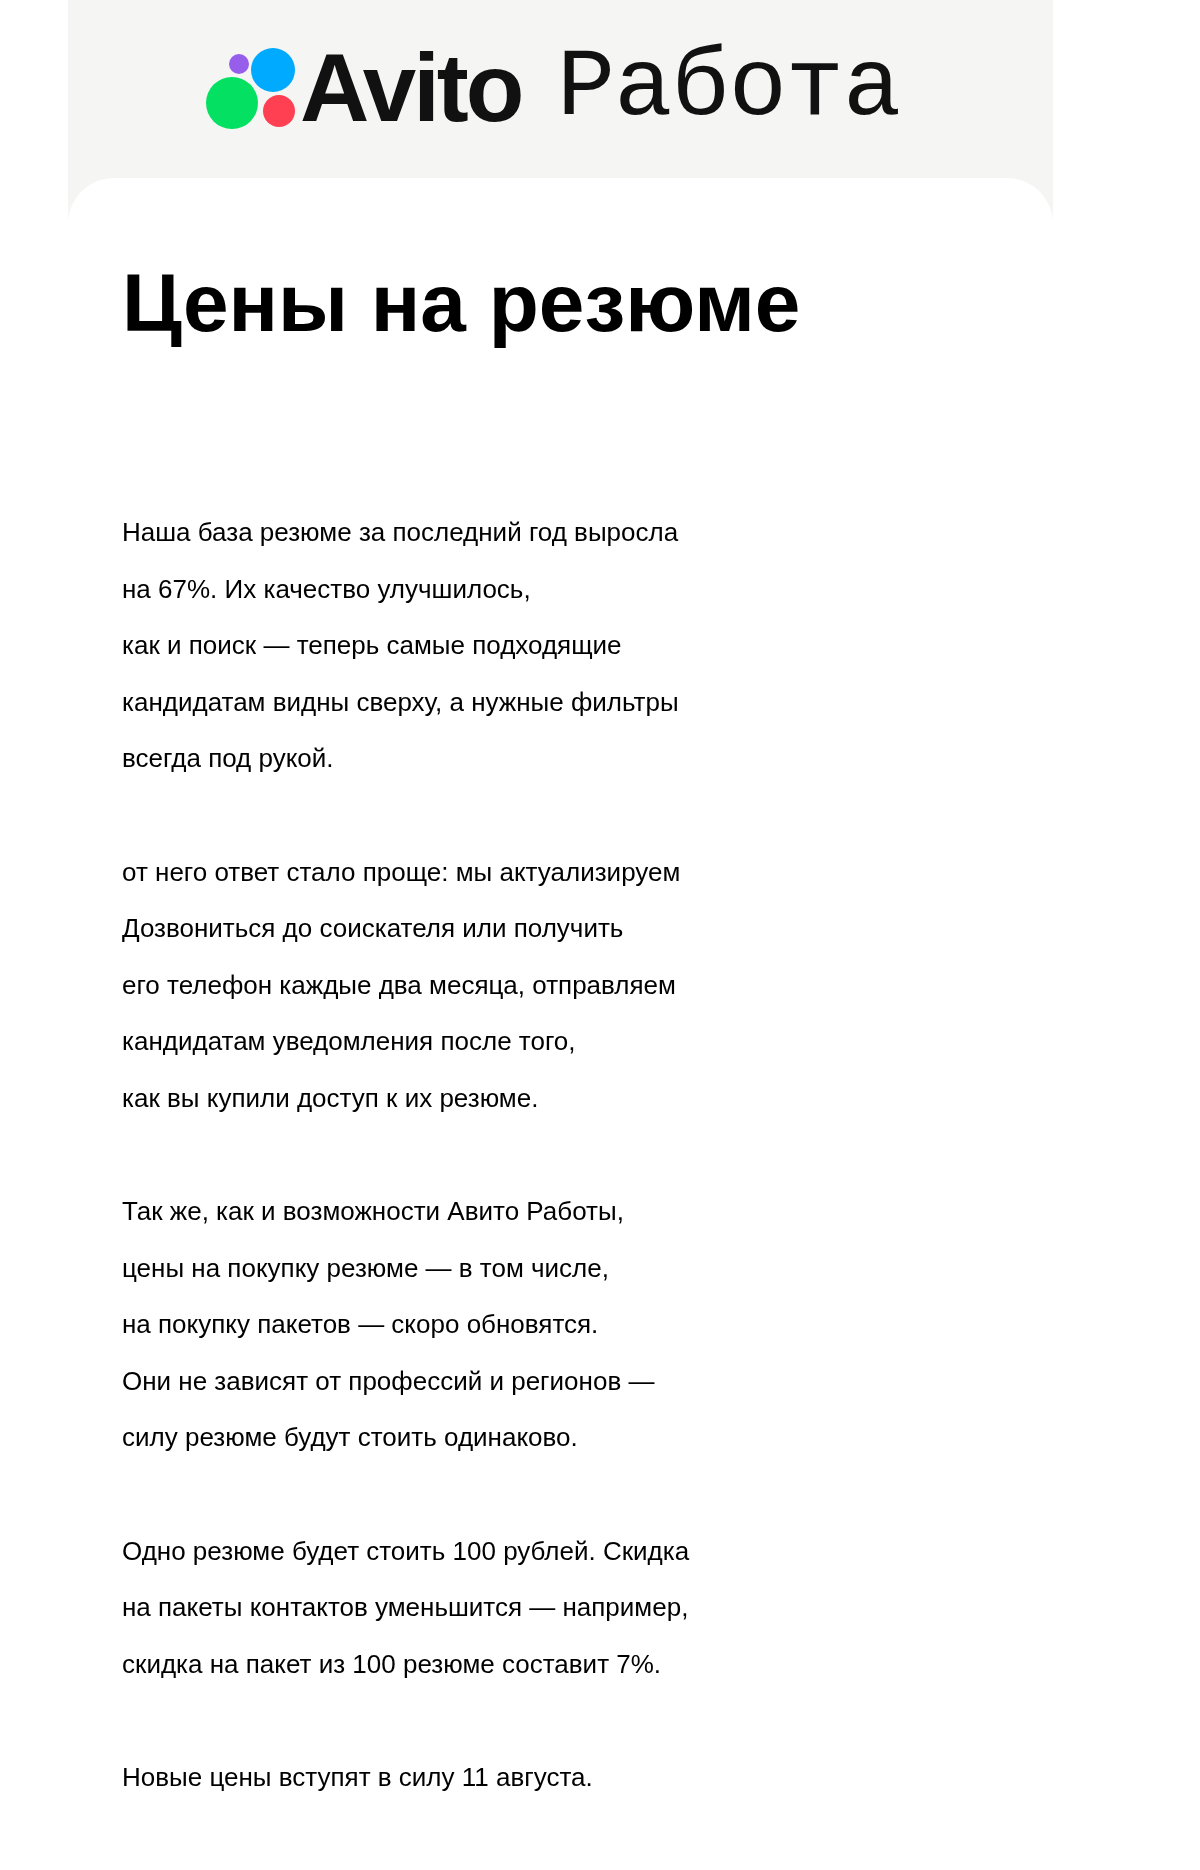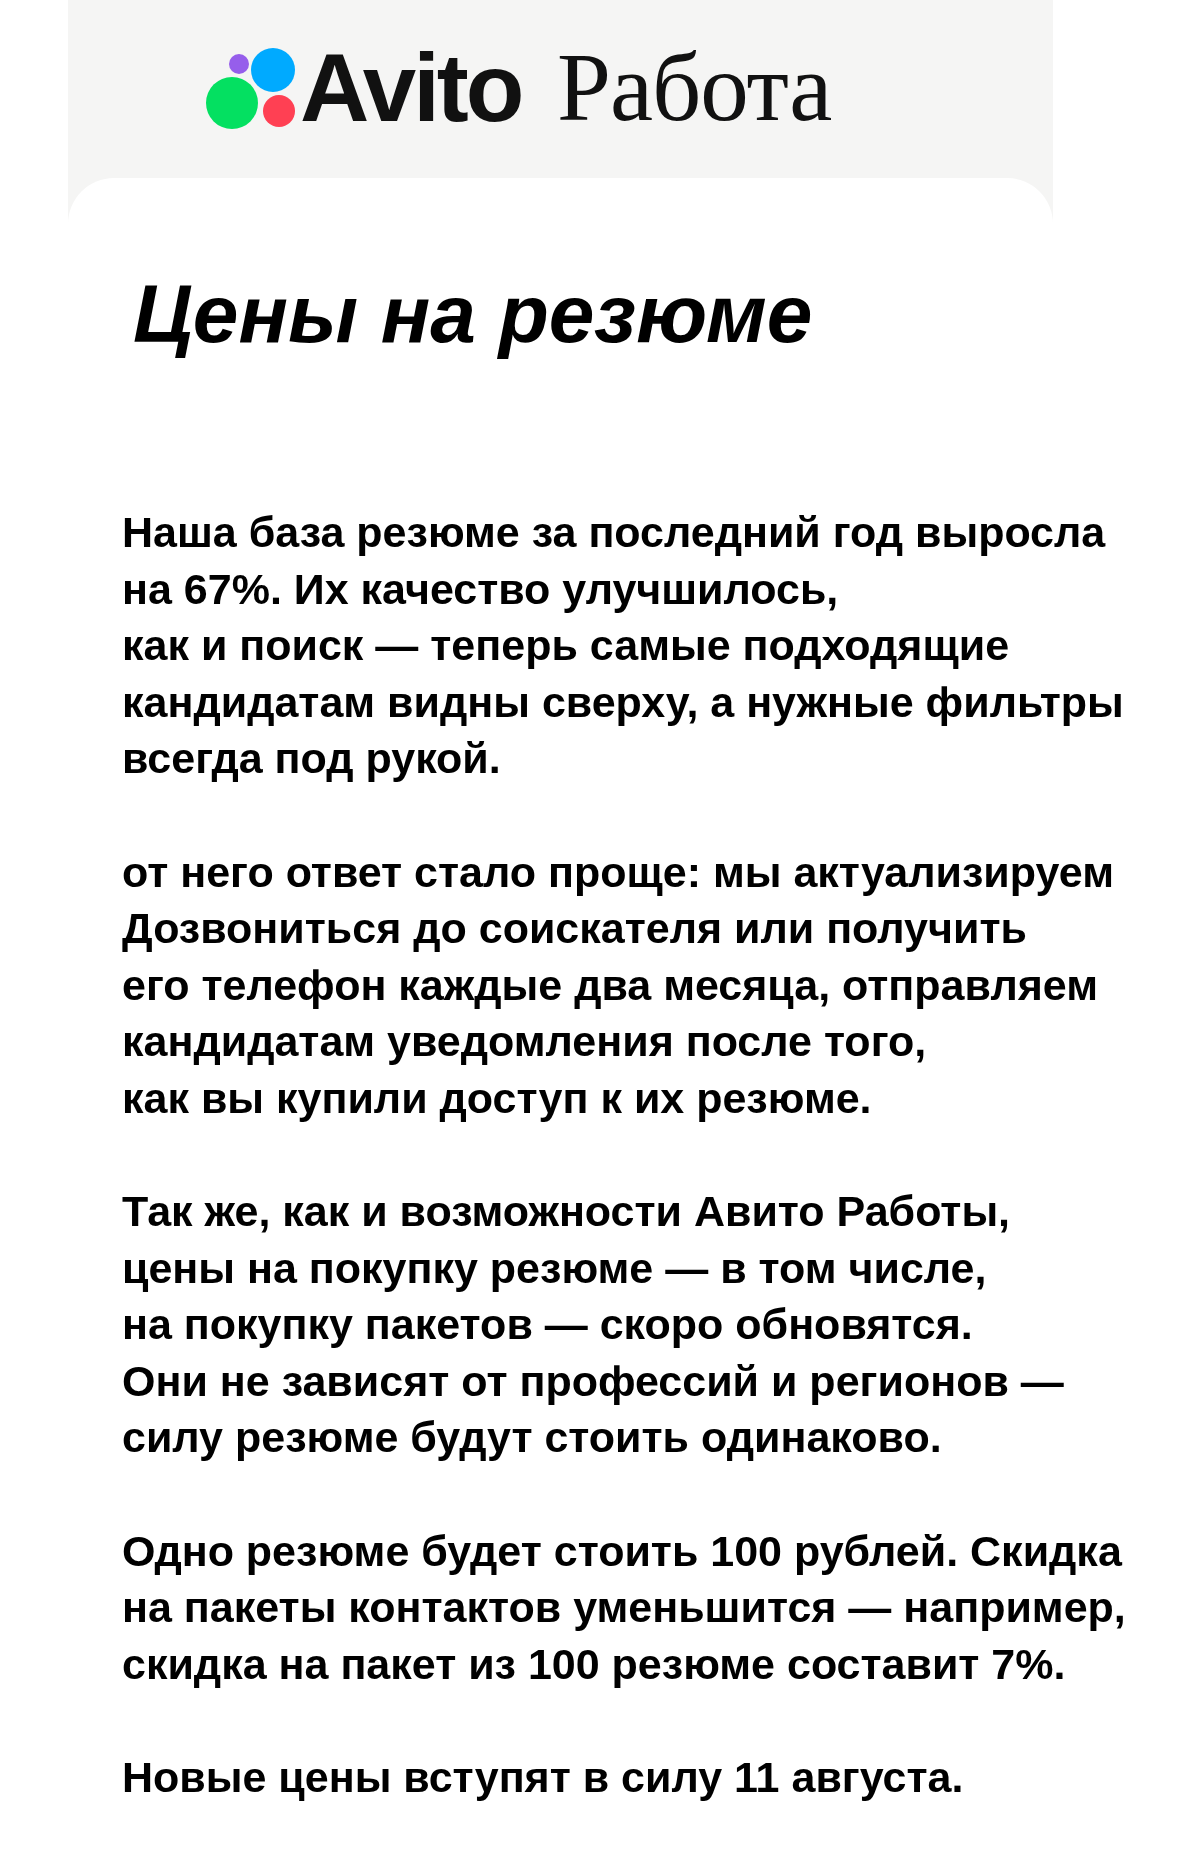--- a/index.html
+++ b/index.html
@@ -47,62 +47,61 @@
       font-size: 96px;
       line-height: 100px;
       letter-spacing: -3px;
       color: #111111;
       white-space: nowrap;
     }
     .logo-word-product {
       position: absolute;
       left: 557px;
       top: 38px;
-      font-family: Liberation Serif, serif;
+      font-family: Liberation Mono, monospace;
       font-weight: 400;
       font-size: 97px;
       line-height: 100px;
       letter-spacing: -1px;
       color: #111111;
       white-space: nowrap;
     }
     .card {
       position: absolute;
       left: 68px;
       top: 178px;
       width: 985px;
       height: 1692px;
       background: #ffffff;
       border-radius: 46px 46px 0 0;
     }
     .title {
       position: absolute;
       left: 122px;
       top: 257px;
-      margin: 11px;
+      margin: 0;
       font-family: "Liberation Sans", sans-serif;
       font-weight: 700;
       font-size: 82px;
       line-height: 92px;
       letter-spacing: 0px;
       color: #000000;
-      font-style: italic;
     }
     .title .line {
       display: block;
       white-space: nowrap;
     }
     .body-text {
       position: absolute;
       left: 122px;
       top: 504px;
       width: 900px;
       font-family: "Liberation Sans", sans-serif;
-      font-weight: 700;
-      font-size: 43px;
+      font-weight: 400;
+      font-size: 26px;
       line-height: 56.5px;
       color: #000000;
     }
     .para {
       margin: 0 0 57px 0;
     }
     .para .line {
       display: block;
       white-space: nowrap;
     }

